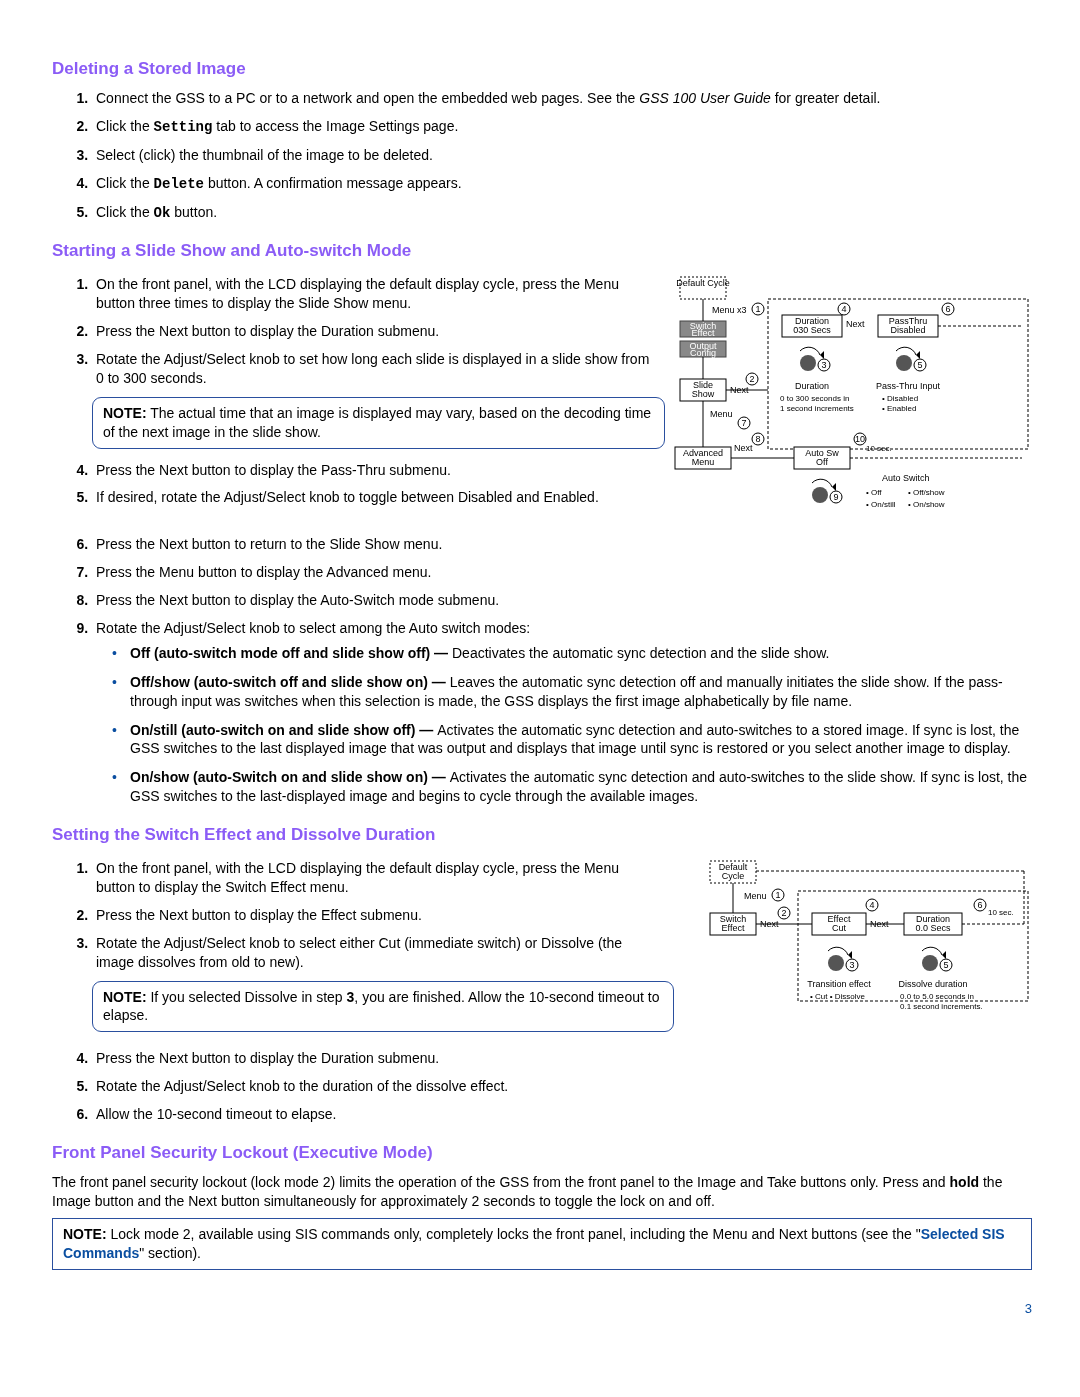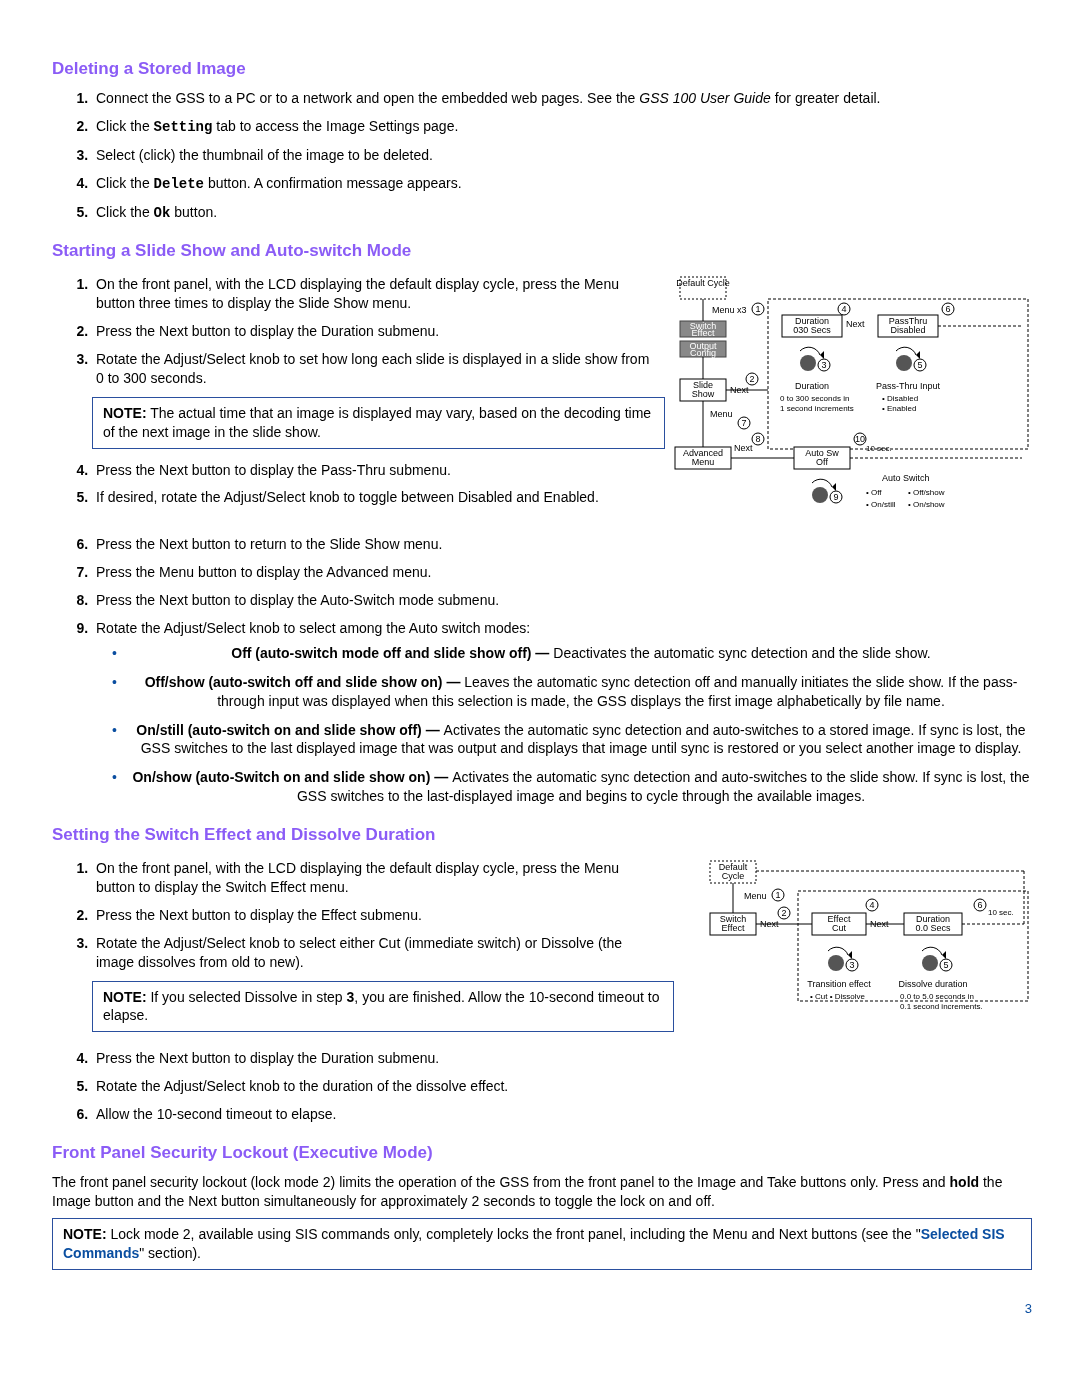--- a/index.html
+++ b/index.html
@@ -32,37 +32,37 @@
   }
   ul.sub {
     list-style: none;
     margin: 6px 0 0 0;
     padding-left: 34px;
   }
   ul.sub > li {
     position: relative;
     margin: 6px 0 10px 0;
     padding-left: 0;
-    text-align: center;
   }
   ul.sub > li::before {
     content: "•";
     color: #0a4ea0;
     position: absolute;
     left: -18px;
     top: 0;
     font-size: 14px;
   }
   .note-box {
     border: 1px solid #2a4f9e;
     padding: 6px 10px;
     margin: 8px 0 12px 0;
   }
   .note-box.indent {
     margin-left: 40px;
+    border-radius: 9px;
   }
   .note-label { font-weight: bold; }
   .mono { font-family: "Courier New", monospace; }
   .ital { font-style: italic; }
   .bold { font-weight: bold; }
   .link { color: #0a4ea0; font-weight: bold; }
   .row { display: flex; align-items: flex-start; gap: 7px; }
   .row .text { flex: 1; }
   .row .diagram { flex: 0 0 auto; }
   .diagram img, .diagram svg { display:block; }
@@ -223,21 +223,21 @@
 </div>
 
 <ol class="main" start="6">
   <li>Press the Next button to return to the Slide Show menu.</li>
   <li>Press the Menu button to display the Advanced menu.</li>
   <li>Press the Next button to display the Auto-Switch mode submenu.</li>
   <li>
     <span>Rotate the Adjust/Select knob to select among the Auto switch modes:</span>
     <ul class="sub">
       <li><span class="bold">Off (auto-switch mode off and slide show off) — </span><span>Deactivates the automatic sync detection and the slide show.</span></li>
-      <li><span class="bold">Off/show (auto-switch off and slide show on) — </span><span>Leaves the automatic sync detection off and manually initiates the slide show. If the pass-through input was displayed when this selection is made, the GSS displays the first image alphabetically by file name.</span></li>
+      <li><span class="bold">Off/show (auto-switch off and slide show on) — </span><span>Leaves the automatic sync detection off and manually initiates the slide show. If the pass-through input was switches when this selection is made, the GSS displays the first image alphabetically by file name.</span></li>
       <li><span class="bold">On/still (auto-switch on and slide show off) — </span><span>Activates the automatic sync detection and auto-switches to a stored image. If sync is lost, the GSS switches to the last displayed image that was output and displays that image until sync is restored or you select another image to display.</span></li>
       <li><span class="bold">On/show (auto-Switch on and slide show on) — </span><span>Activates the automatic sync detection and auto-switches to the slide show. If sync is lost, the GSS switches to the last-displayed image and begins to cycle through the available images.</span></li>
     </ul>
   </li>
 </ol>
 
 <h2>Setting the Switch Effect and Dissolve Duration</h2>
 <div class="row">
   <div class="text">
     <ol class="main">

